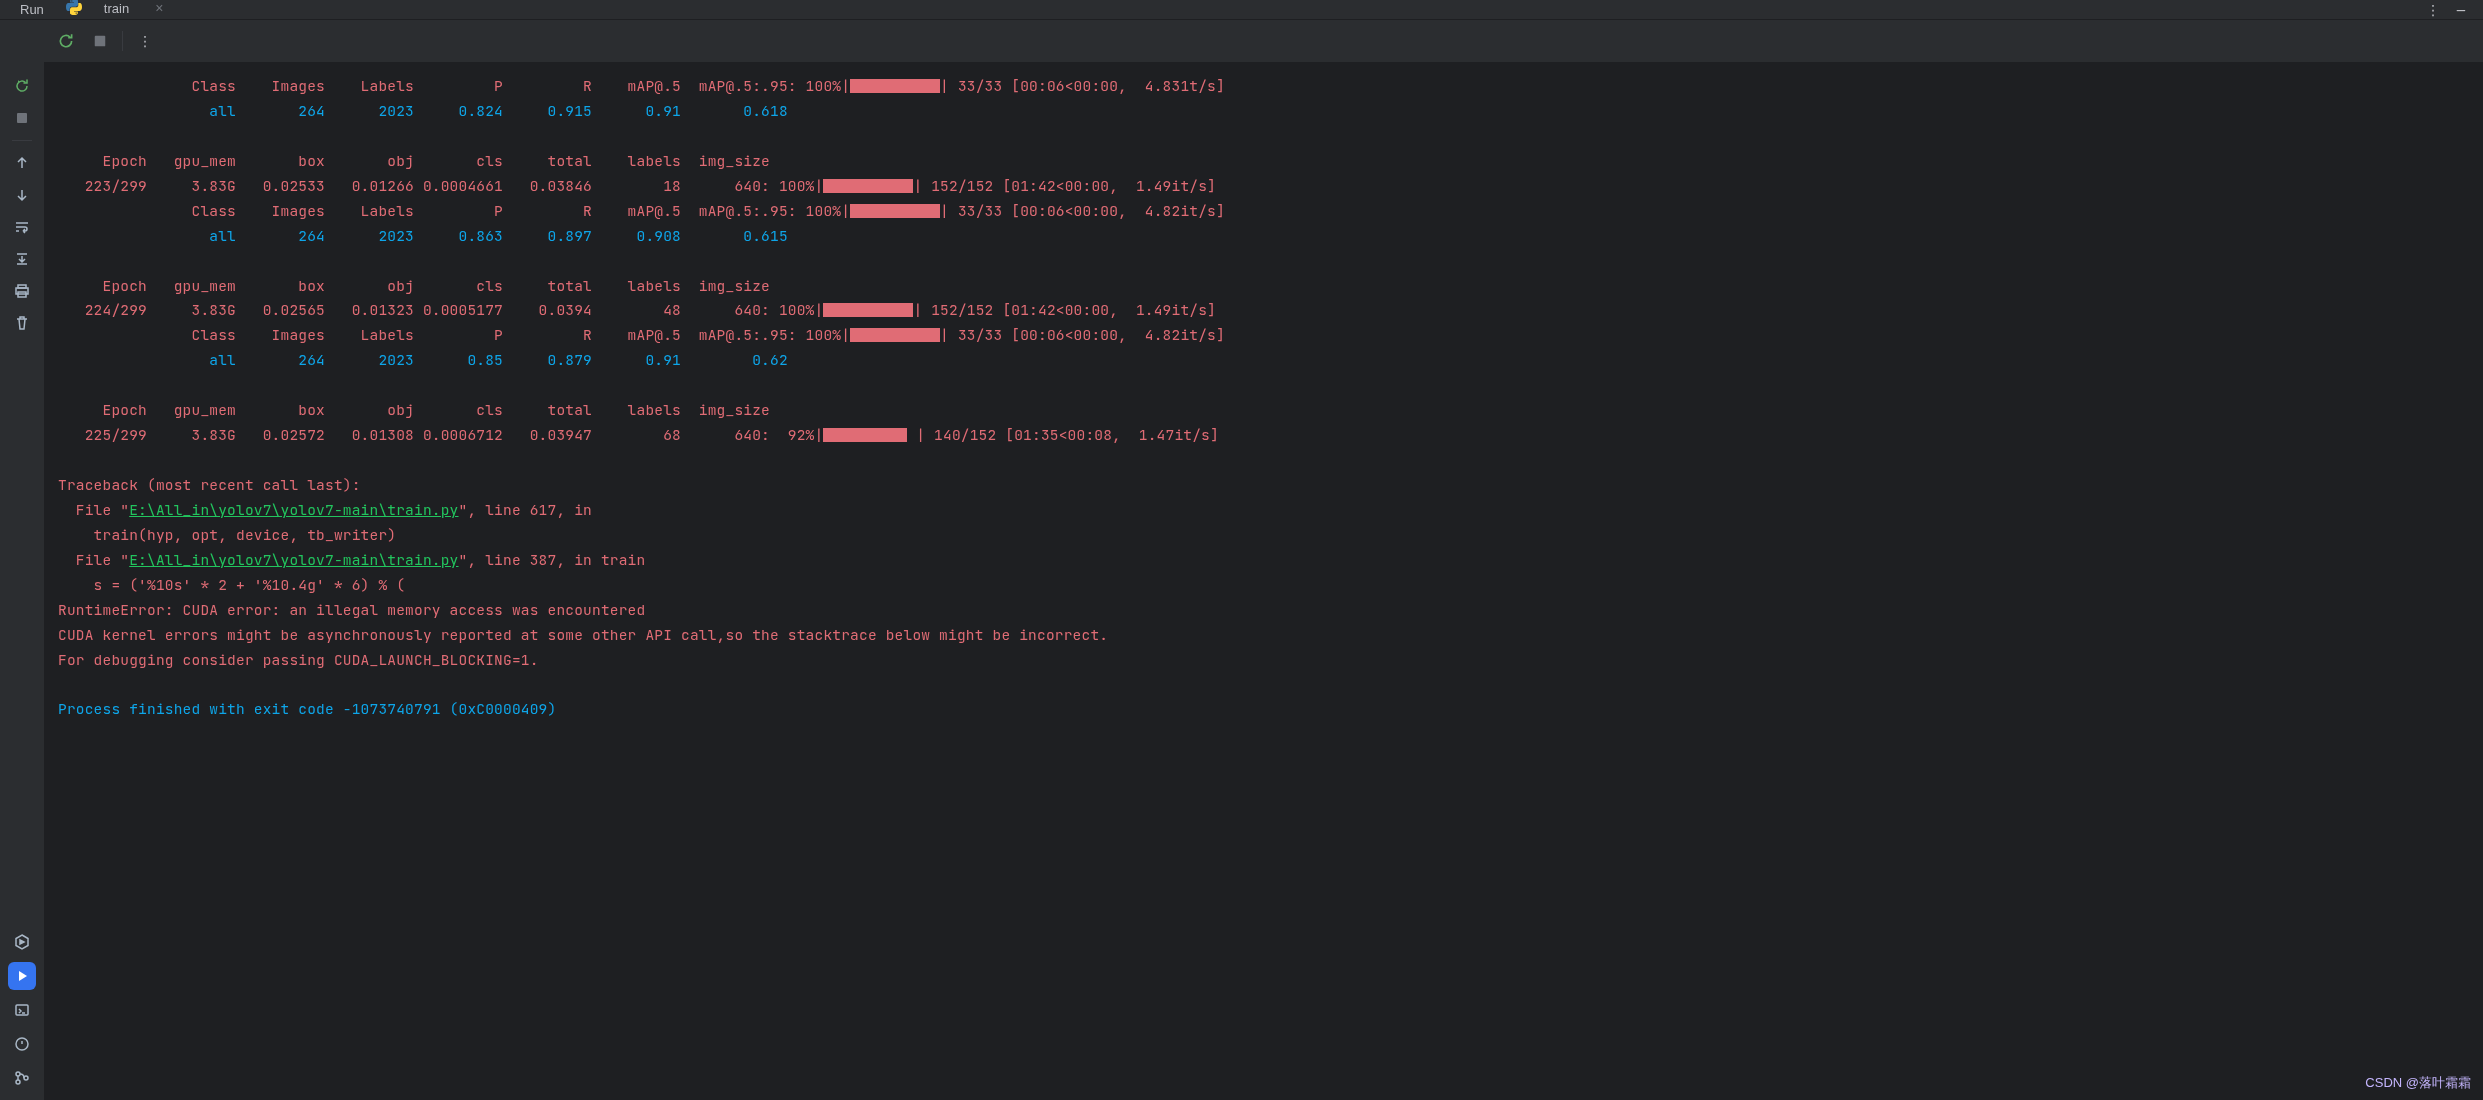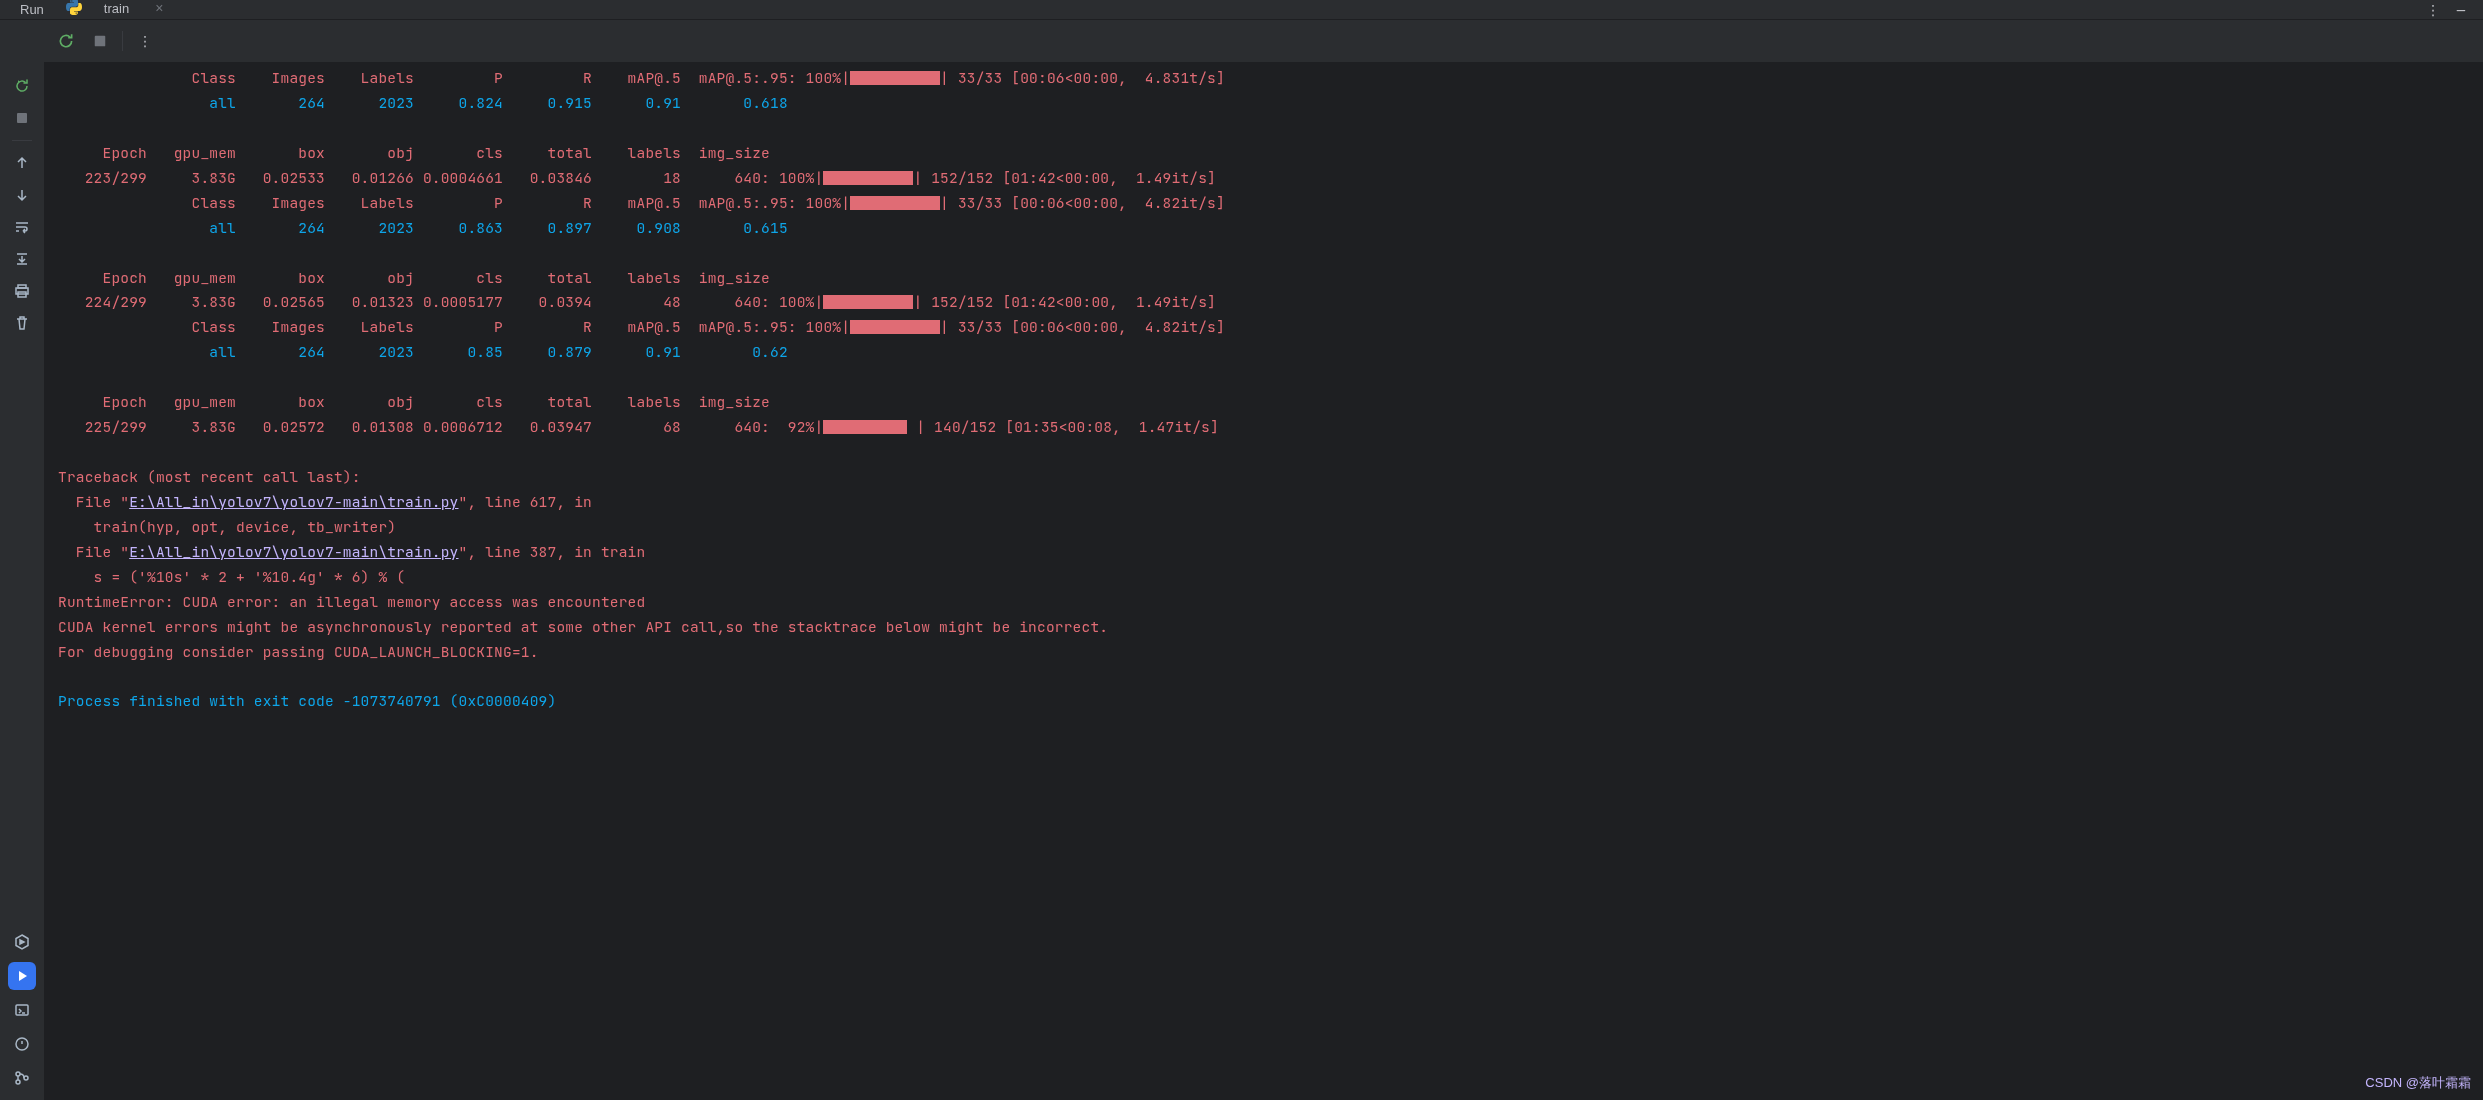--- a/index.html
+++ b/index.html
@@ -111,24 +111,25 @@
     width: 1px; height: 20px; background: #393b40;
   }
   .console {
     flex: 1;
     padding: 4px 14px;
     overflow: auto;
     line-height: 1.72;
     font-size: 14.5px;
     white-space: pre;
     letter-spacing: 0.2px;
+    margin-top: 8px;
   }
   .red { color: #e06c75; }
   .gray { color: #0ea5e9; }
-  .link { color: #c4b5fd; text-decoration: underline; }
+  .link { color: #22c55e; text-decoration: underline; }
   .bar {
     display: inline-block;
     height: 14px;
     background: #e06c75;
     vertical-align: middle;
     position: relative;
     top: -1px;
   }
   .watermark {
     position: fixed;

